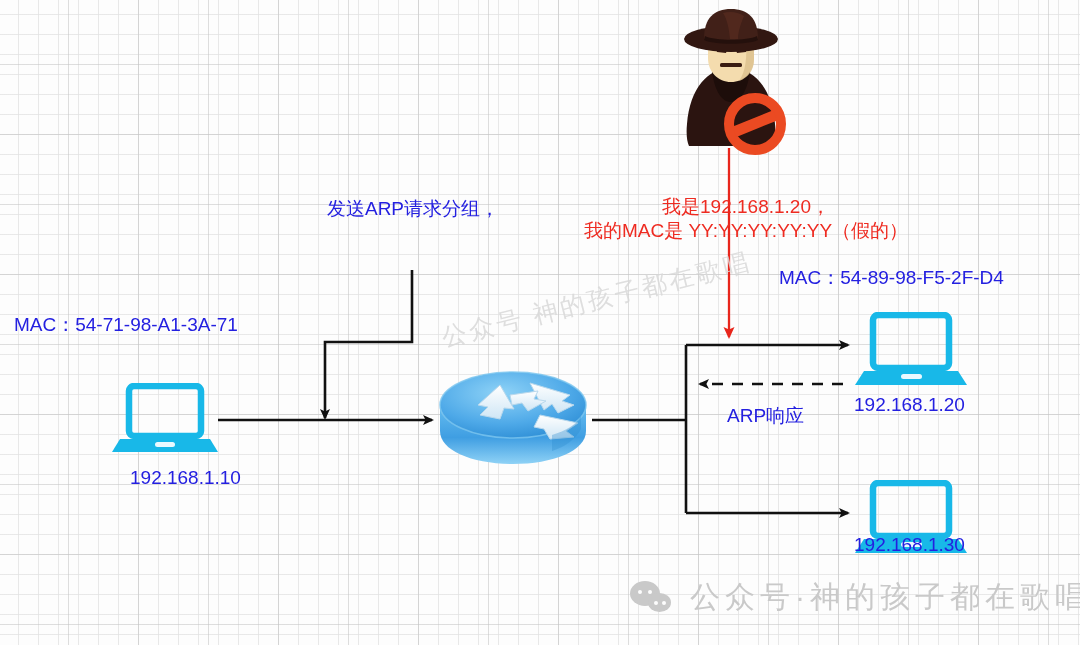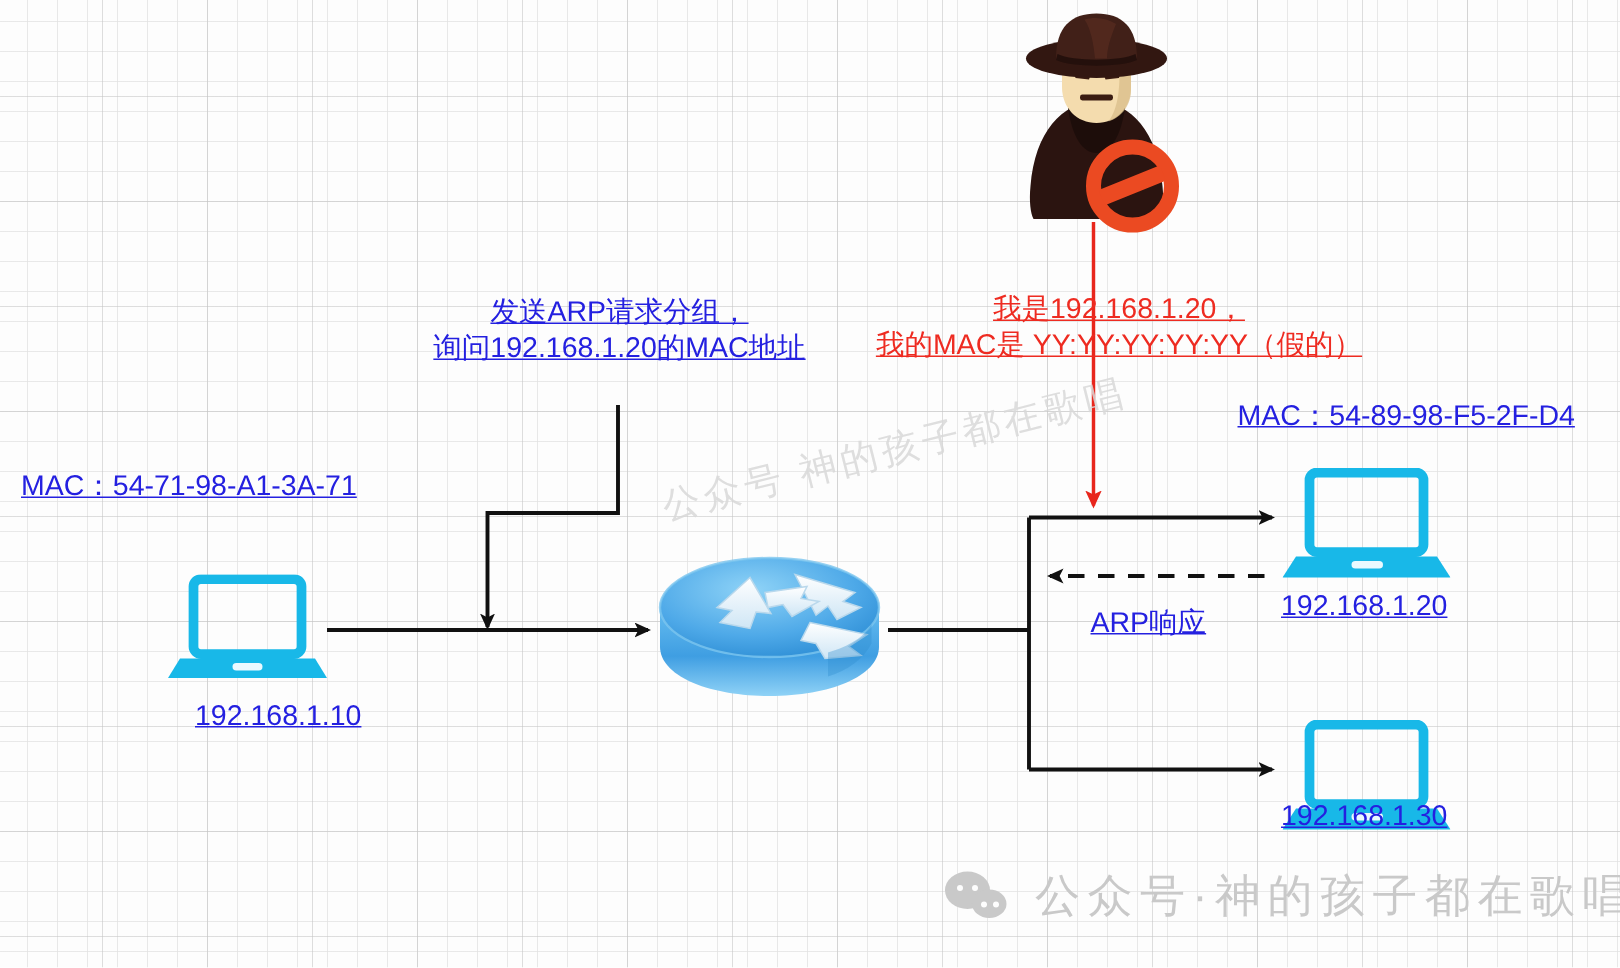--- a/index.html
+++ b/index.html
@@ -13,21 +13,21 @@
     background-color:#fdfdfd;
     background-image:
       linear-gradient(to right, rgba(195,195,195,.55) 1px, transparent 1px),
       linear-gradient(to bottom, rgba(195,195,195,.55) 1px, transparent 1px),
       linear-gradient(to right, rgba(226,226,226,.75) 1px, transparent 1px),
       linear-gradient(to bottom, rgba(226,226,226,.75) 1px, transparent 1px);
     background-size:70px 70px,70px 70px,20px 20px,20px 20px;
     background-position:-2px -6px,-2px -6px,-2px -6px,-2px -6px;
   }
   .svgl{position:absolute;left:0;top:0;width:1080px;height:645px;pointer-events:none;}
-  .lbl{position:absolute;white-space:nowrap;line-height:1.28;text-decoration:underline;}
+  .lbl{position:absolute;white-space:nowrap;line-height:1.28;}
   .blue{color:#2420e0;}
   .red{color:#ee2b21;}
   .f19{font-size:19px;}
   .ctr{text-align:center;}
 
   
   .wm-diag{
     position:absolute;color:#d9d9d9;font-size:25px;letter-spacing:3px;
     transform:rotate(-14deg);transform-origin:left top;
     white-space:nowrap;opacity:.85;
@@ -152,21 +152,20 @@
       <rect x="17" y="3" width="72" height="50" rx="5" fill="none" stroke="#18b8e8" stroke-width="6.5"></rect>
       <path d="M8,56 L98,56 L106,69 L0,69 Z" fill="#18b8e8"></path>
       <rect x="43" y="59" width="20" height="5" rx="2.5" fill="#eaf9ff"></rect>
     </svg>
   </div>
 
   <div class="lbl f19 blue" style="left:106px;top:466px;margin-left:24px;">192.168.1.10</div>
 
   <div class="lbl f19 blue ctr" style="left:258px;top:197px;width:310px;">
     <div>发送ARP请求分组，</div>
-    <div>询问192.168.1.20的MAC地址</div>
   </div>
 
   <div style="position:absolute;left:434px;top:367px;width:158px;height:104px;">
     <svg viewBox="0 0 158 104" width="158" height="104">
       <defs>
         <linearGradient id="rbody" x1="0" y1="0" x2="0" y2="1">
           <stop offset="0" stop-color="#66bdf0"></stop>
           <stop offset="55%" stop-color="#3f9ee2"></stop>
           <stop offset="100%" stop-color="#8fd2f6"></stop>
         </linearGradient>
@@ -196,21 +195,21 @@
 
       <path d="M118,68 C132,64 143,57 147,49 L147,62 C142,72 131,80 118,84 Z" fill="#2e8ccf" opacity=".35"></path>
     </svg>
   </div>
 
   <div class="lbl f19 red ctr" style="left:566px;top:195px;width:360px;">
     <div>我是192.168.1.20，</div>
     <div>我的MAC是 YY:YY:YY:YY:YY（假的）</div>
   </div>
 
-  <div class="lbl f19 blue" style="left:825px;top:266px;">MAC：54-89-98-F5-2F-D4</div>
+  <div class="lbl f19 blue" style="left:779px;top:266px;">MAC：54-89-98-F5-2F-D4</div>
 
   <div style="position:absolute;left:855px;top:312px;width:112px;height:76px;">
     <svg viewBox="0 0 112 76" width="112" height="76">
       <rect x="18" y="3" width="76" height="53" rx="5" fill="none" stroke="#18b8e8" stroke-width="6.5"></rect>
       <path d="M9,59 L103,59 L112,73 L0,73 Z" fill="#18b8e8"></path>
       <rect x="46" y="62" width="21" height="5" rx="2.5" fill="#eaf9ff"></rect>
     </svg>
   </div>
 
   <div class="lbl f19 blue" style="left:854px;top:393px;">192.168.1.20</div>

